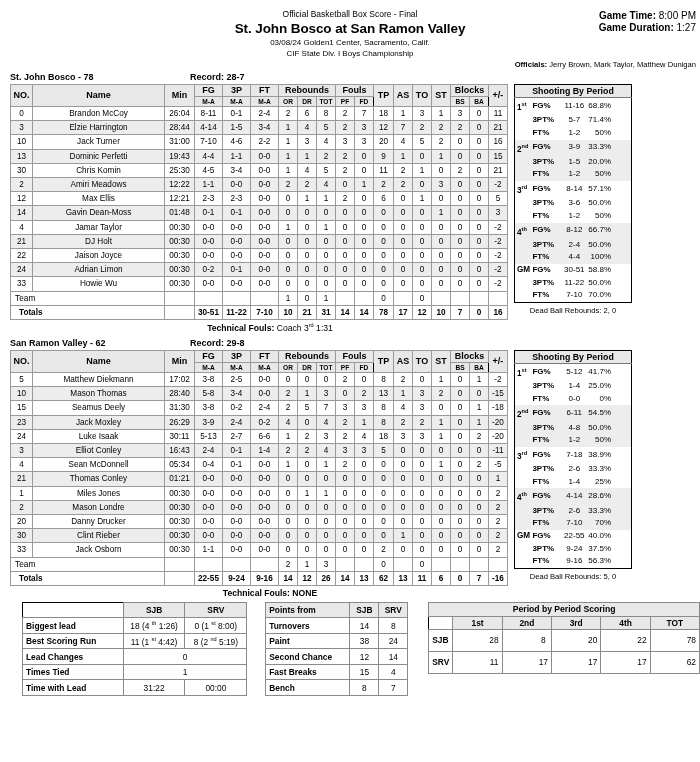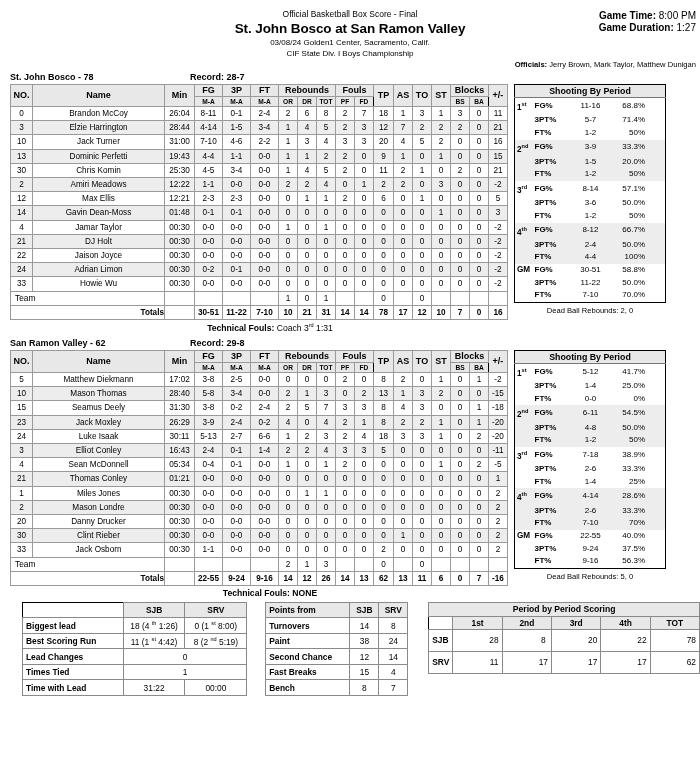--- a/index.html
+++ b/index.html
@@ -57,25 +57,25 @@
   .w-min { width: 30px; }
   .w-ma  { width: 28px; }
   .w-sm  { width: 19px; }
   .w-tp  { width: 20px; }
 
   
   .gsep { border-left: 1.4px solid #000 !important; }
   table.box tbody tr.teamrow td { height: 13px; background:#ffffff; text-align:center; }
   table.box tbody tr.teamrow td.teamlbl { text-align: left; padding-left: 4px; font-size: 8.4px;}
   table.box tbody tr.totals td { height: 13.5px; font-weight: bold; background: #ffffff; }
-  table.box tbody tr.totals td.totlbl { text-align: right; padding-left: 0; }
+  table.box tbody tr.totals td.totlbl { text-align: left; padding-left: 8px; }
   tr.thickTop td { border-top: 1.3px solid #000 !important; }
 
   
-  table.shoot { border: 1.4px solid #000; font-size: 8px; width: 152px; }
+  table.shoot { border: 1.4px solid #000; font-size: 8px; width: 118px; }
   table.shoot th.title {
     background: #e8e8e8; font-weight: bold; font-size: 8.8px;
     text-align: center; height: 12px; border-bottom: 0.6px solid #777;
   }
   table.shoot td { height: 12.6px; line-height: 12.6px; padding: 0; }
   table.shoot td.per { width: 20px; text-align: left; padding-left: 2px; font-weight: bold; font-size: 8.2px;}
   table.shoot td.lbl { width: 34px; text-align: left; font-weight: bold; }
   table.shoot td.ma  { width: 44px; text-align: center; }
   table.shoot td.pct { text-align: right; padding-right: 20px; }
   table.shoot tr.shade td { background: #ededed; }

